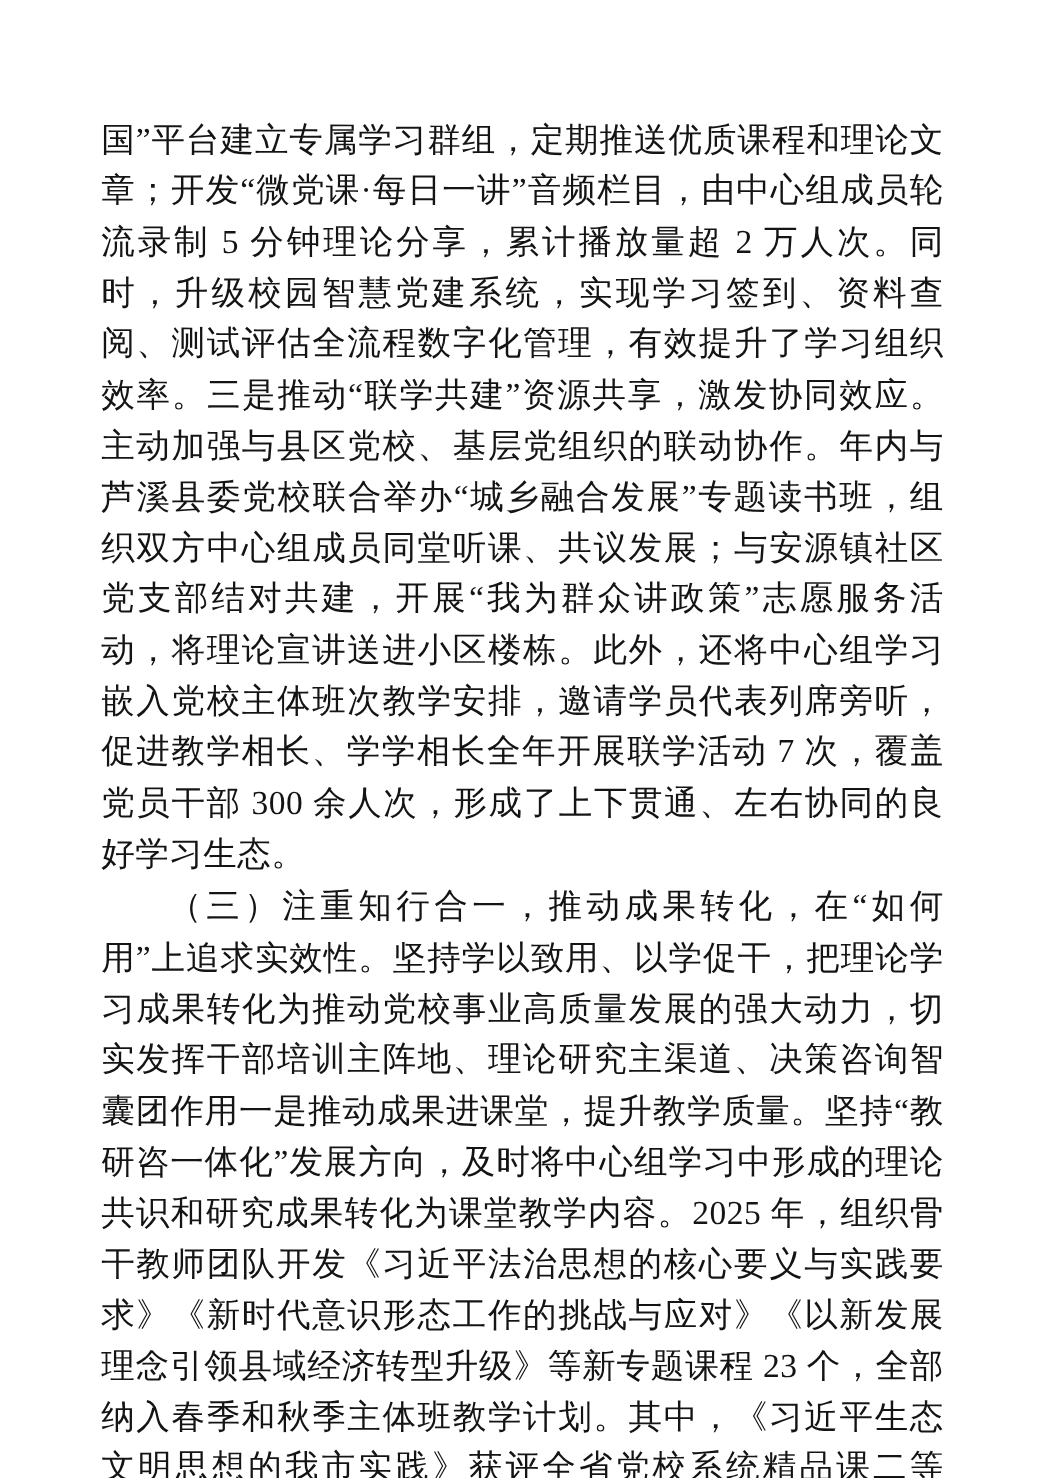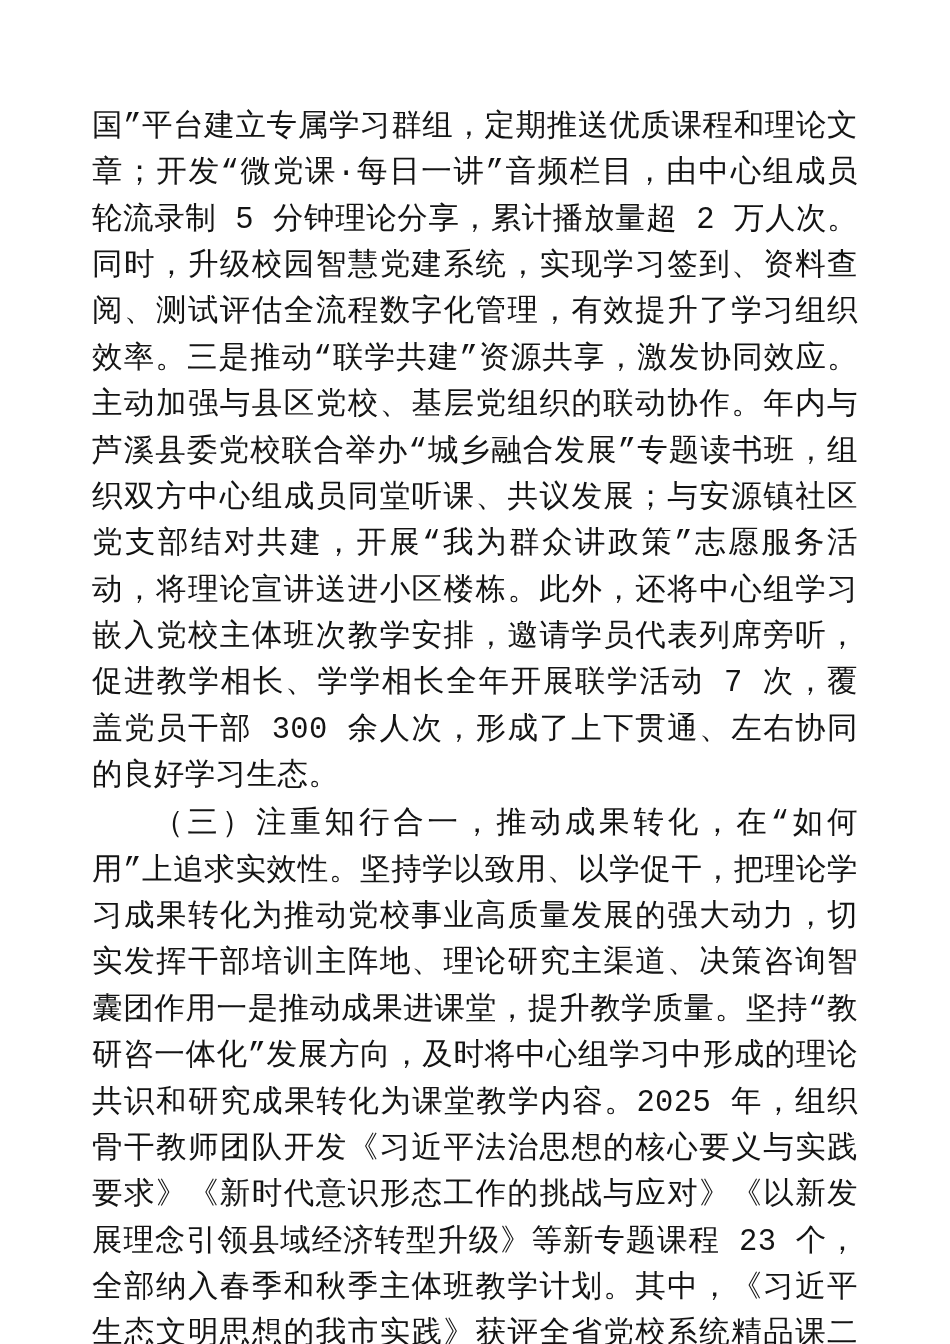--- a/index.html
+++ b/index.html
@@ -7,21 +7,21 @@
     padding: 0;
     background: #ffffff;
   }
   .page {
     position: relative;
     width: 950px;
     height: 1344px;
     background: #ffffff;
     box-sizing: border-box;
     padding: 104px 92px 60px 92px;
-    font-family: Liberation Mono, monospace;
+    font-family: Liberation Serif, serif;
     color: #111111;
     overflow: hidden;
   }
   .doc-body {
     font-size: 30.5px;
     line-height: 1.52;
     text-align: justify;
     text-justify: inter-ideograph;
     letter-spacing: 0.4px;
     color: #141414;

